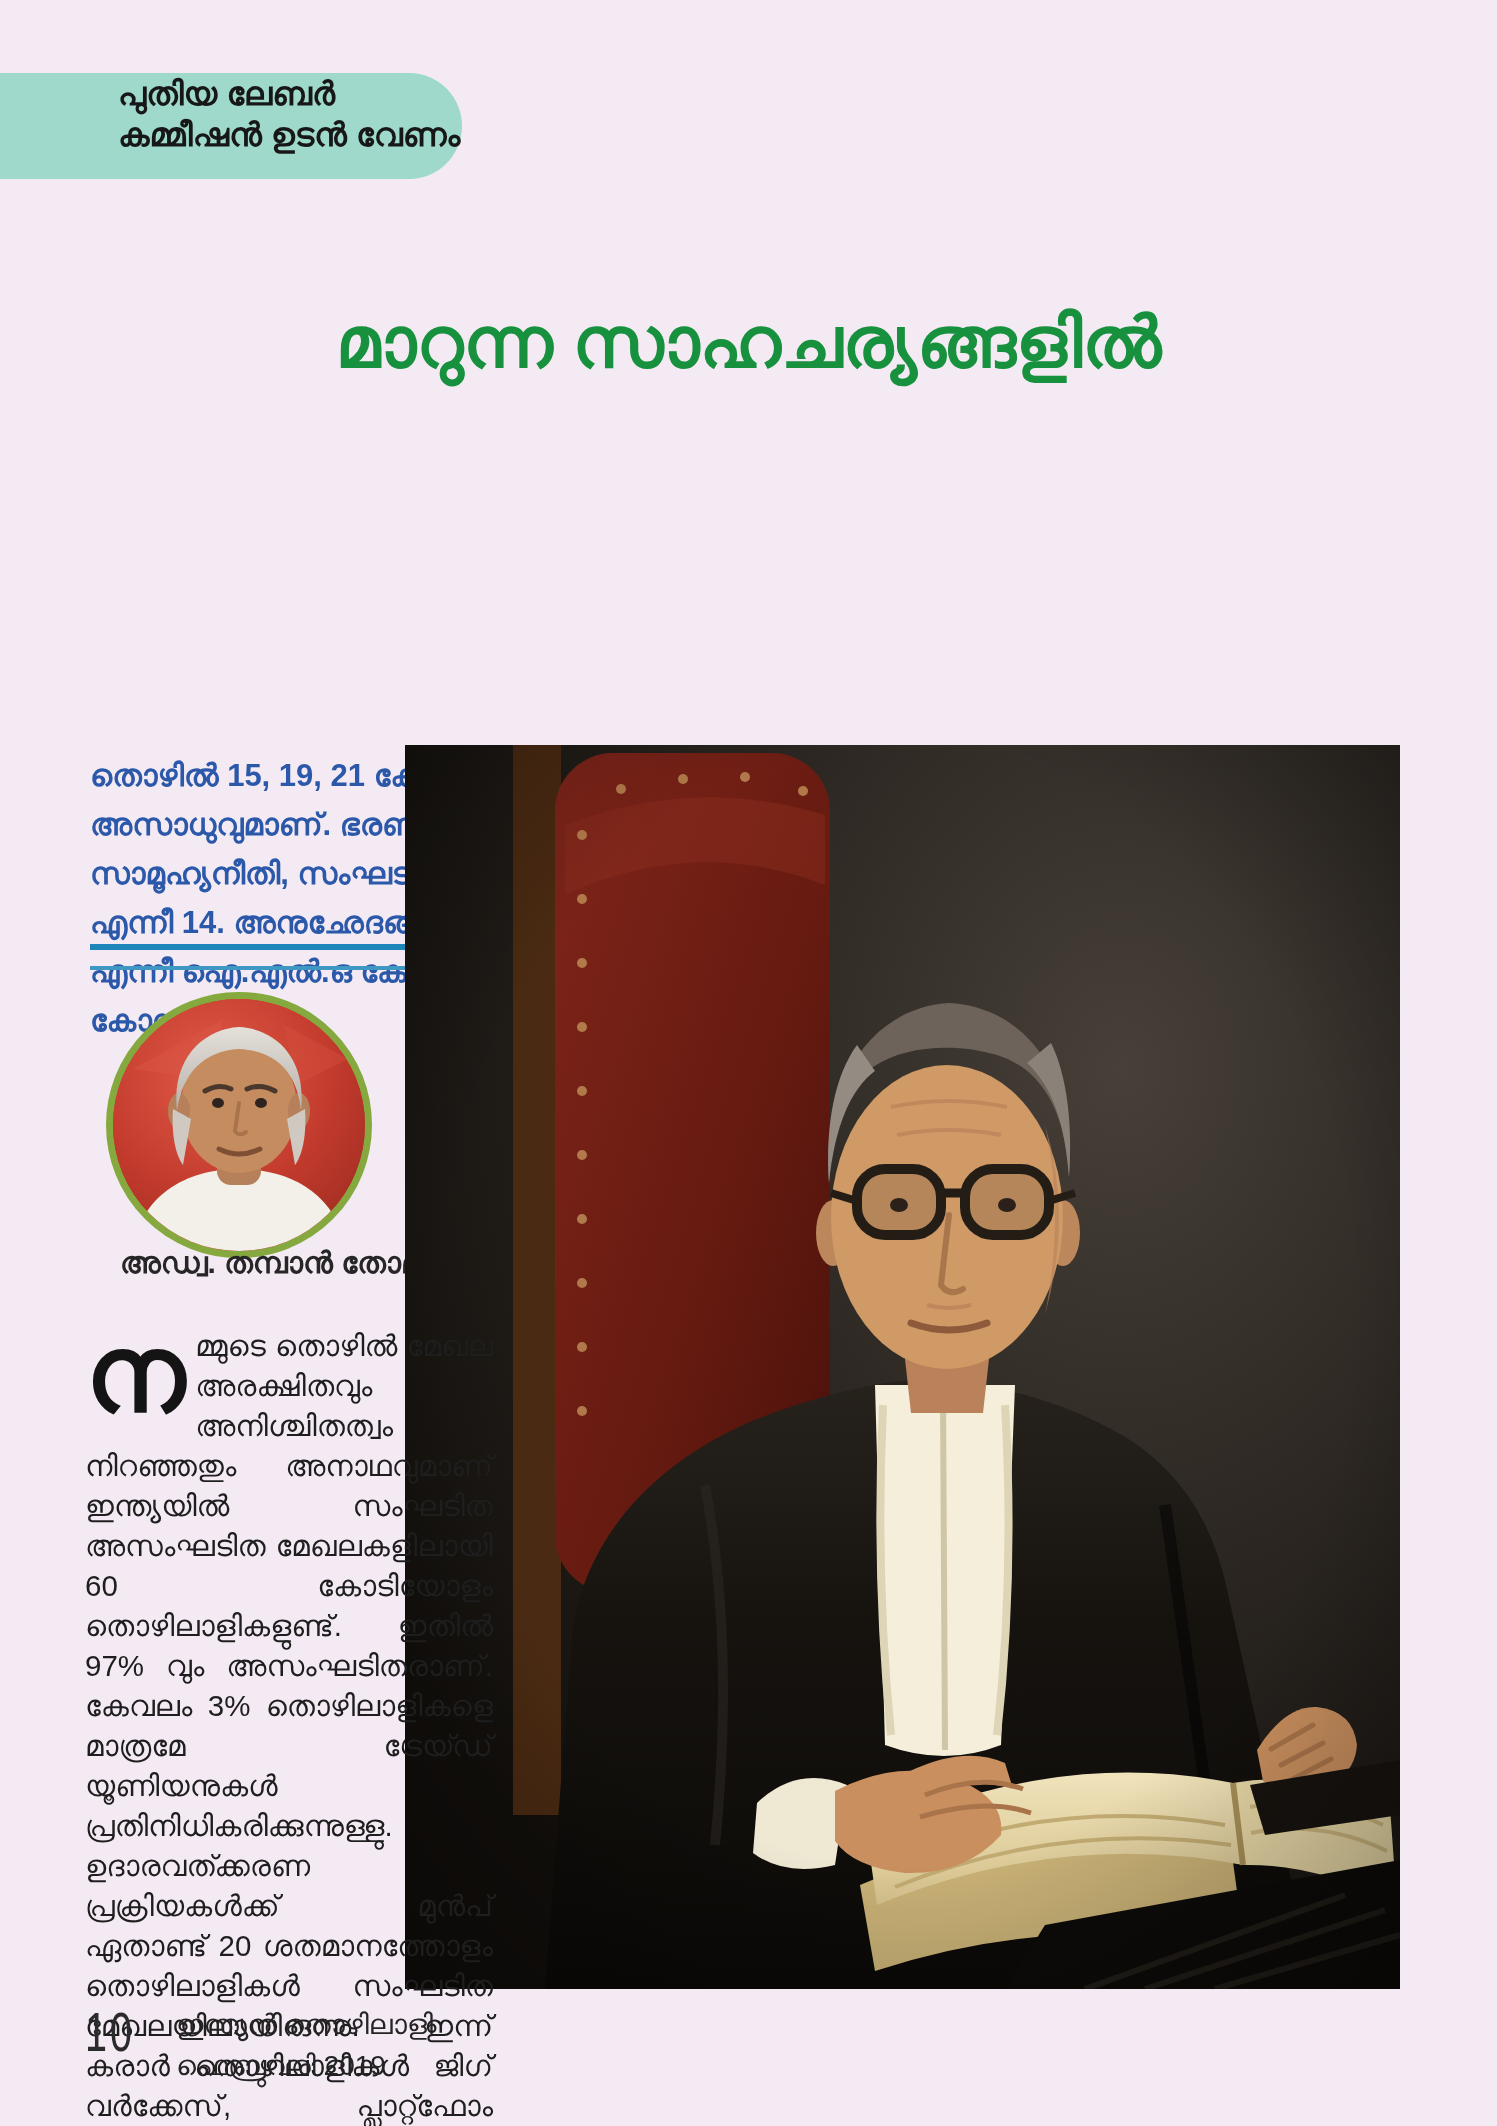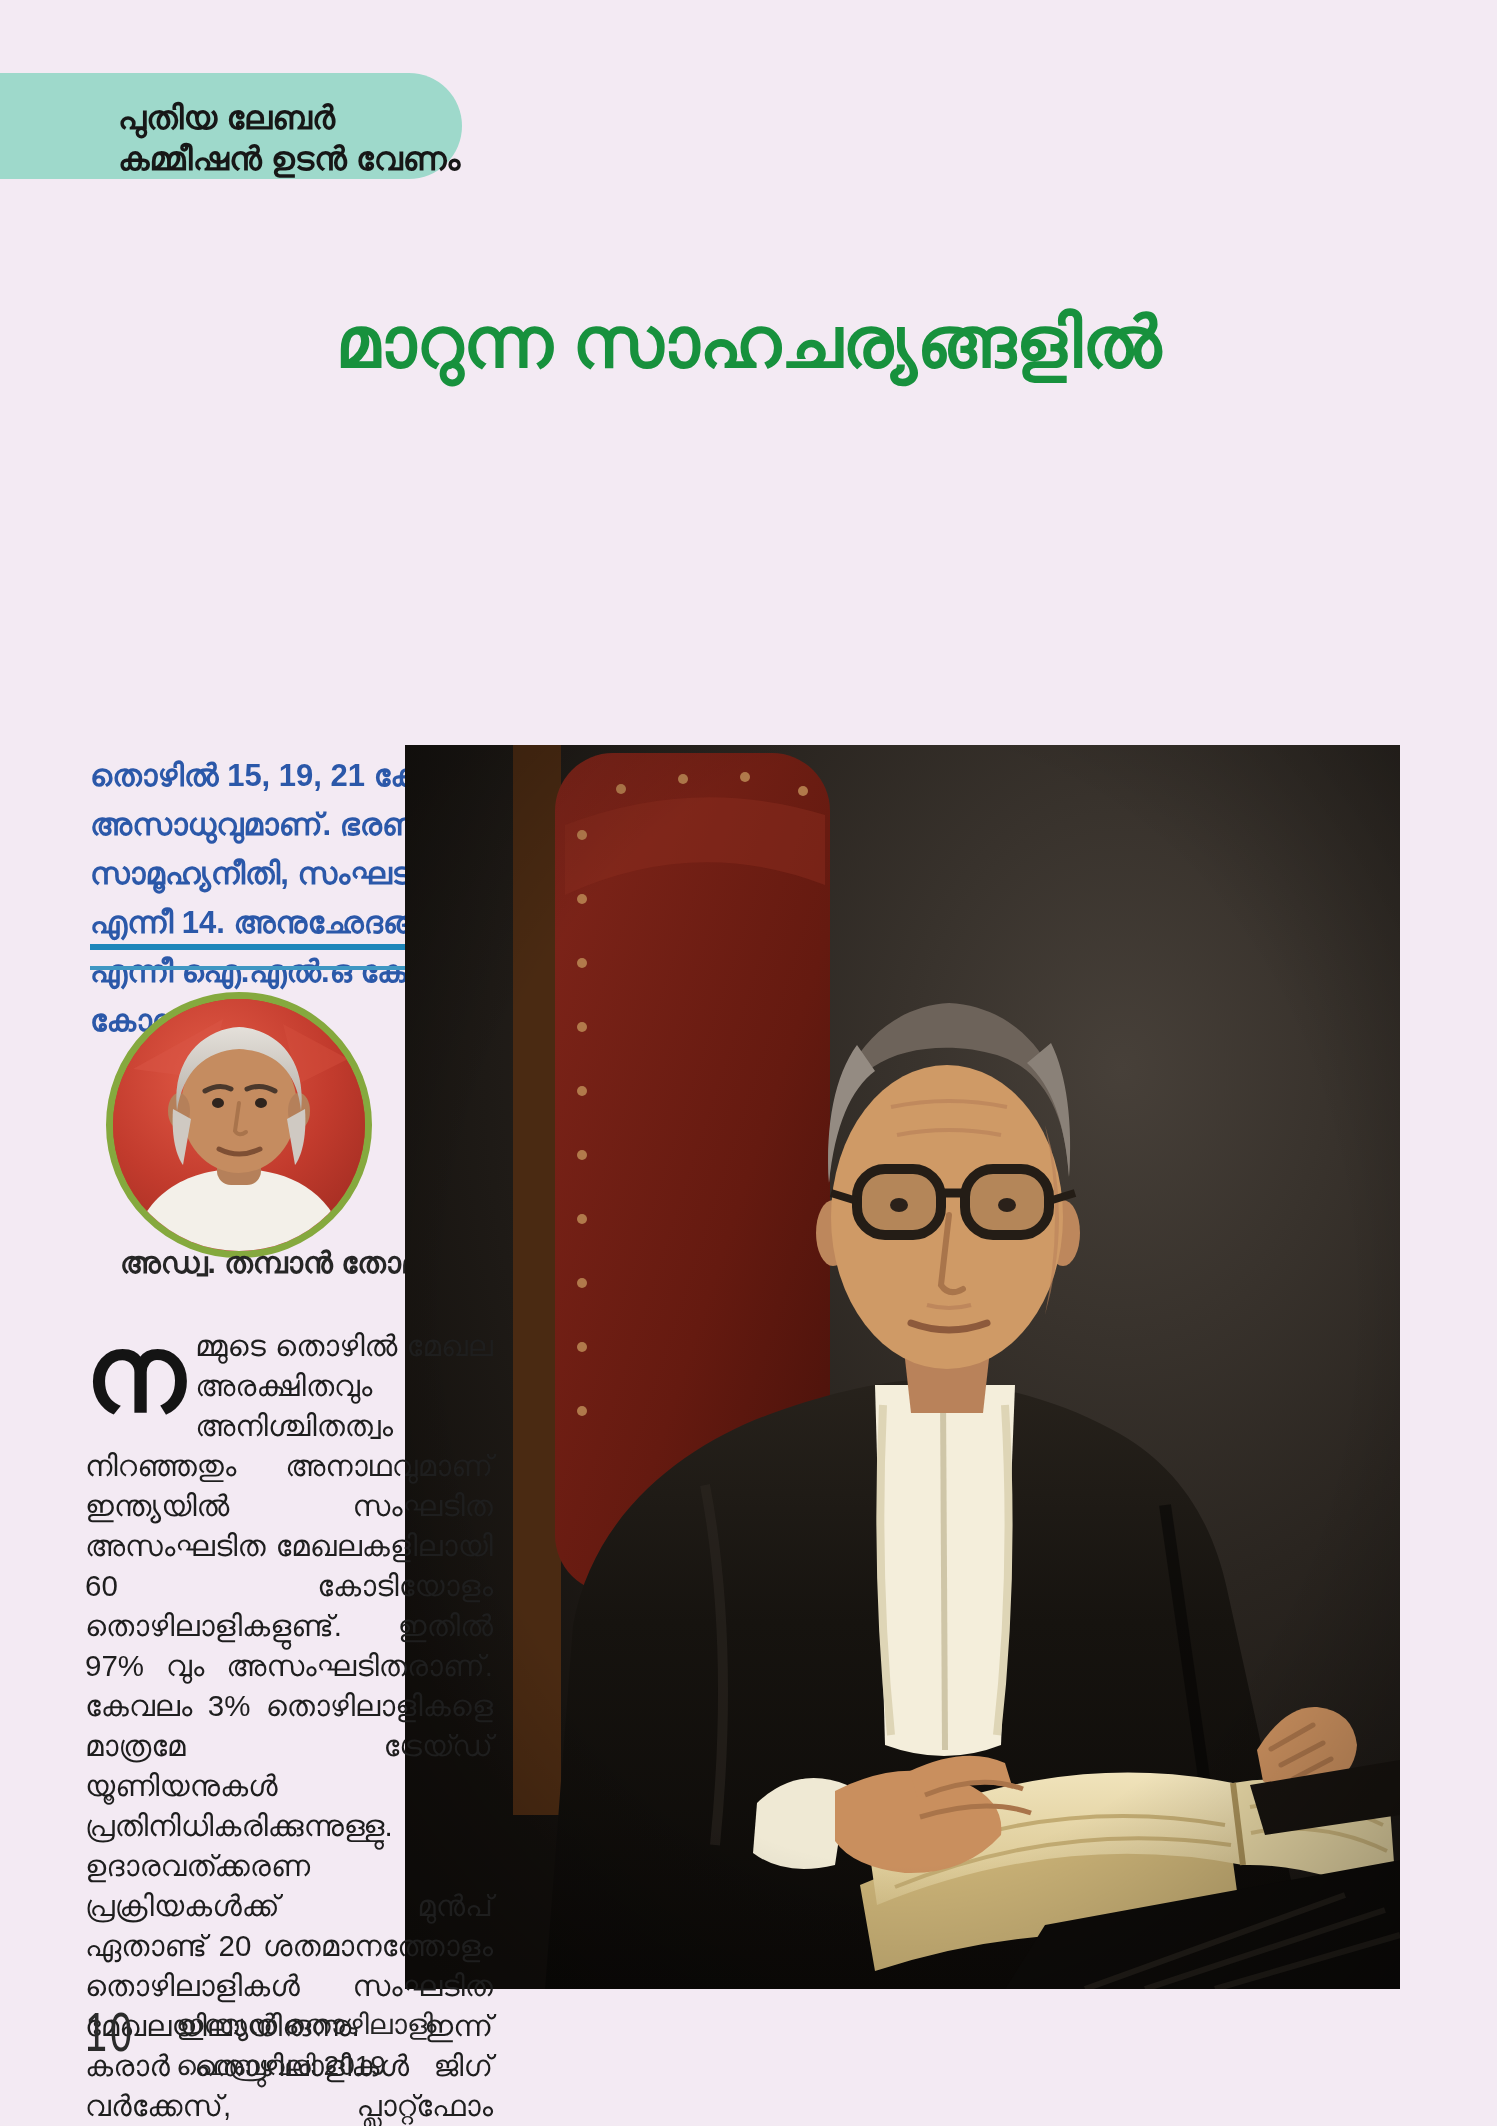--- a/index.html
+++ b/index.html
@@ -6,21 +6,21 @@
   body{
     width:1497px;height:2126px;position:relative;overflow:hidden;
     background:#f3eaf3;
     font-family:"Liberation Sans", sans-serif;
   }
   
   .tag{
     position:absolute;left:0;top:73px;width:462px;height:106px;
     background:#9ed9cb;border-radius:0 53px 53px 0;
     box-sizing:border-box;padding-left:118px;
-    display:flex;flex-direction:column;justify-content:flex-end;
+    display:flex;flex-direction:column;justify-content:flex-start;
     color:#171717;font-size:33px;line-height:41px;font-weight:600;
   }
   
   .headline{
     position:absolute;left:0;top:296px;width:100%;
     text-align:center;color:#17913d;font-weight:800;
     font-size:71px;line-height:93px;letter-spacing:0px;
   }
   
   .intro{

